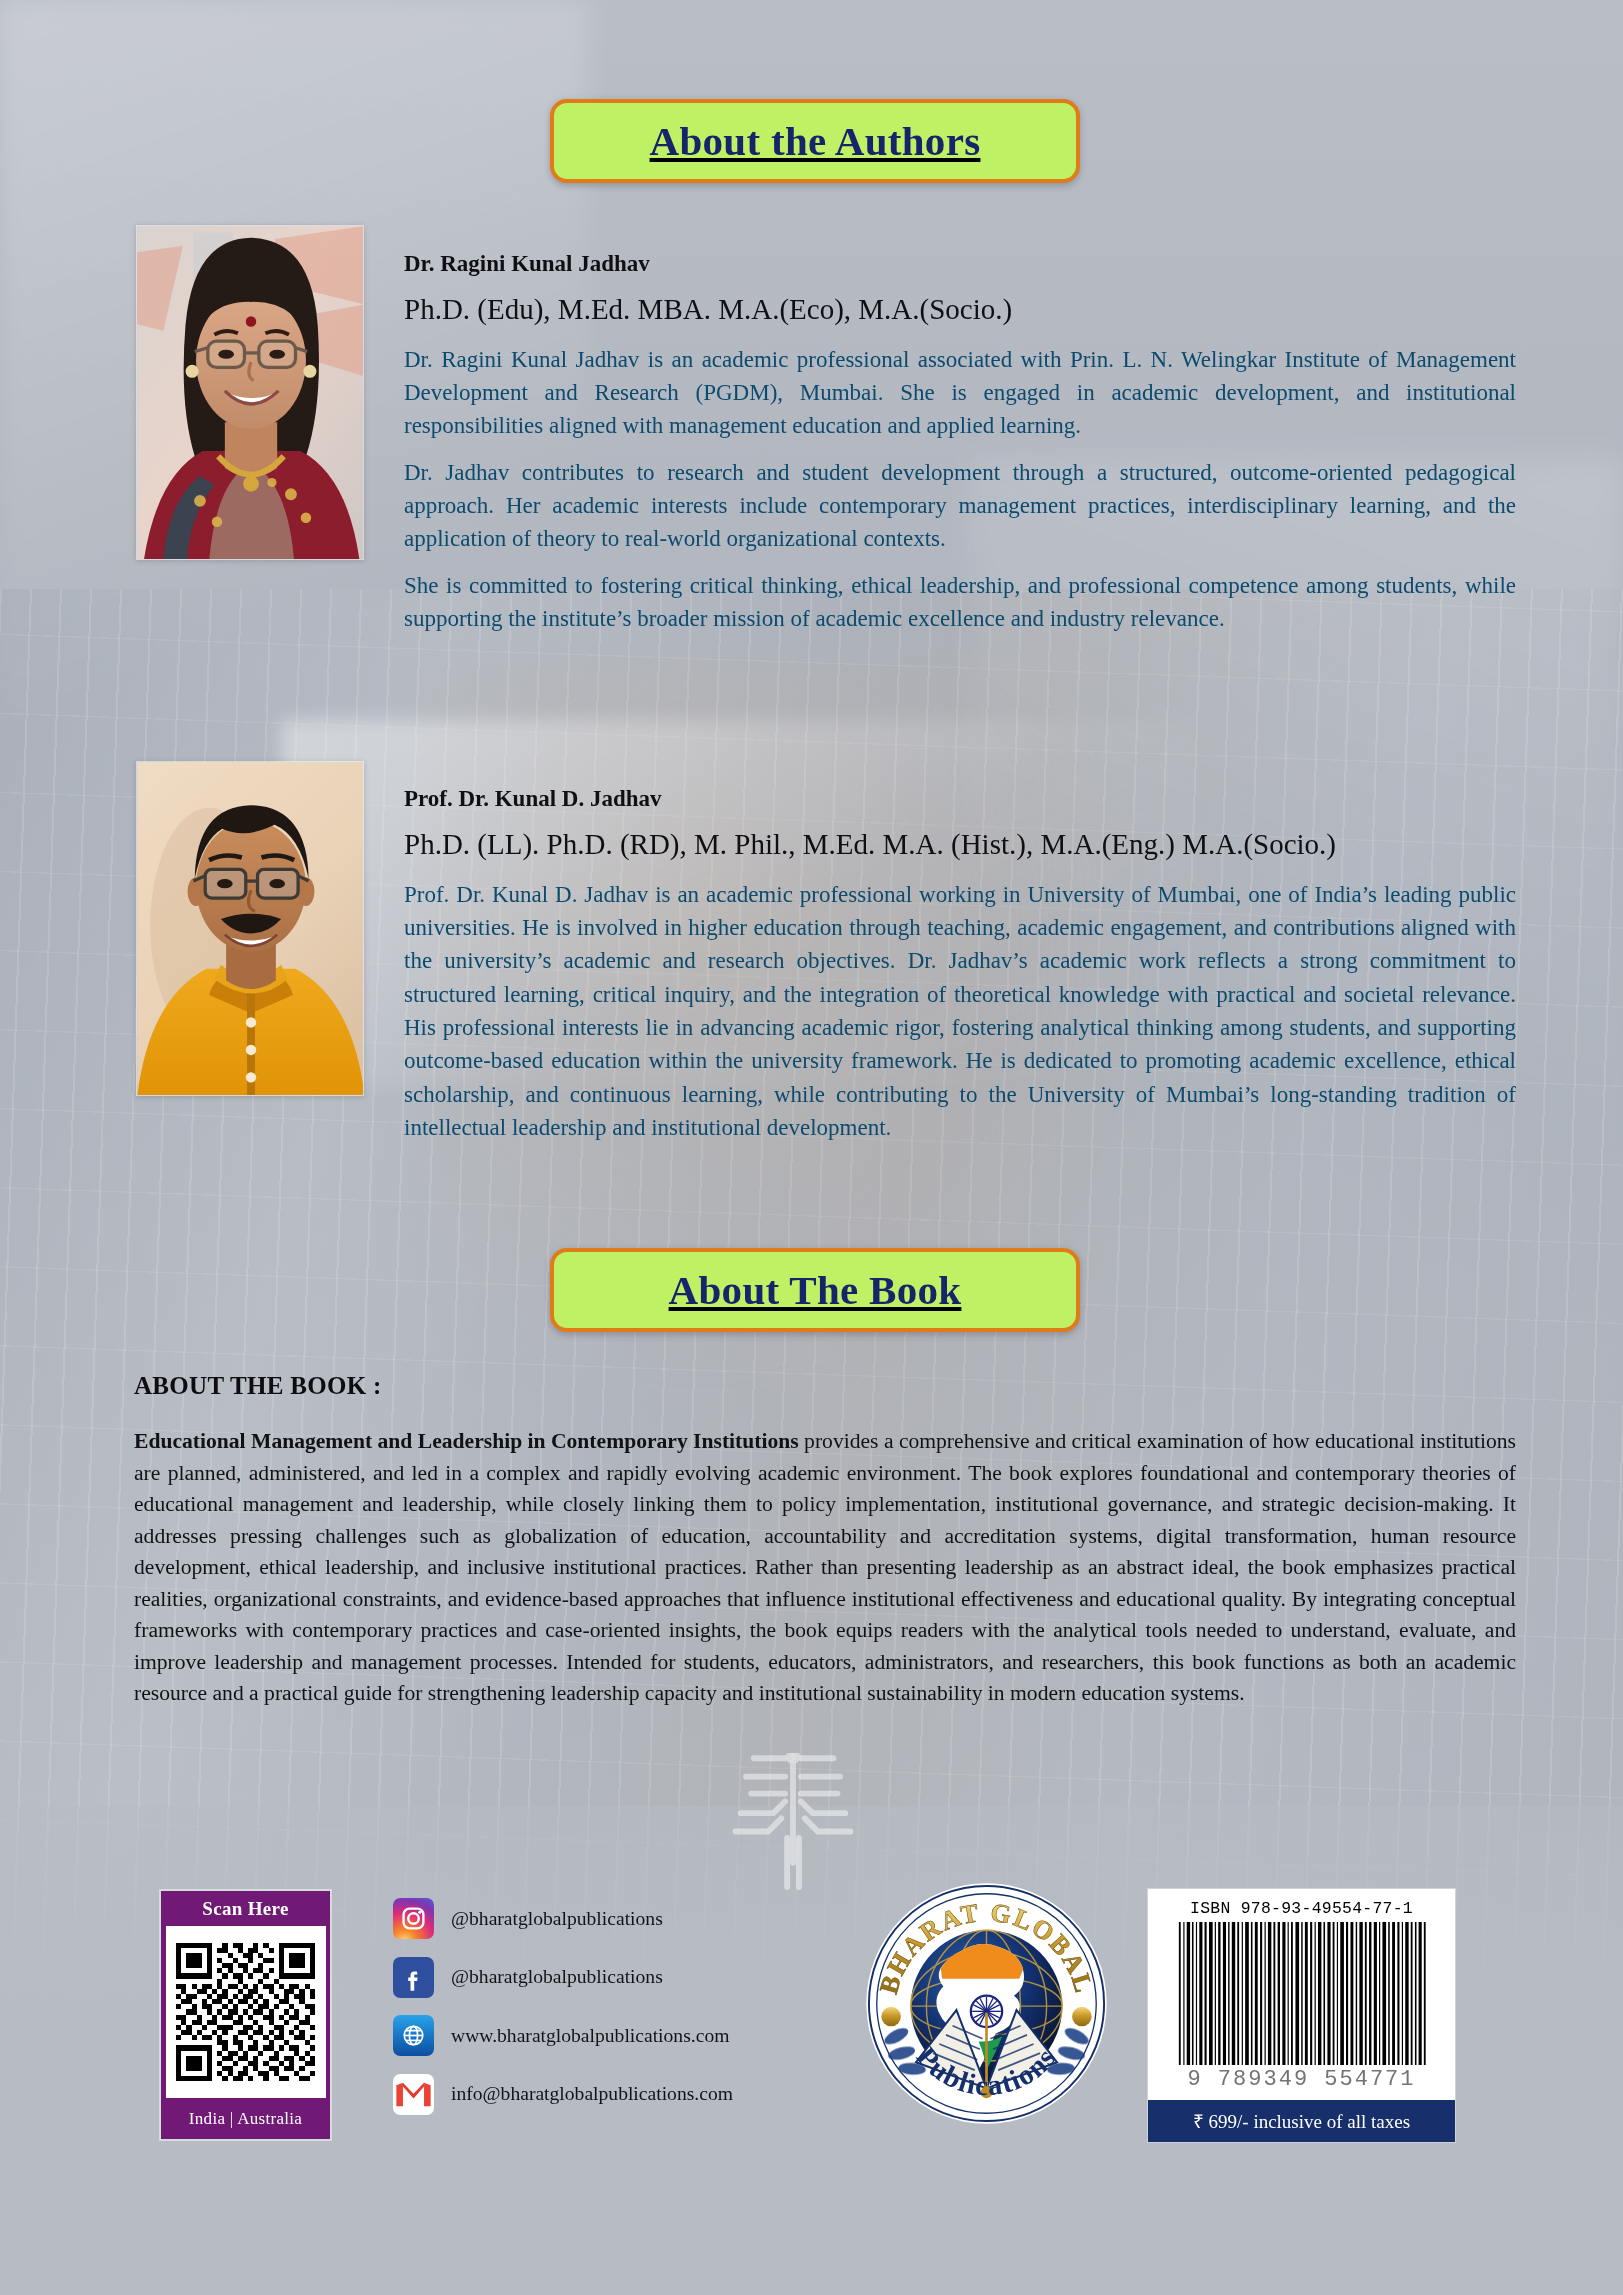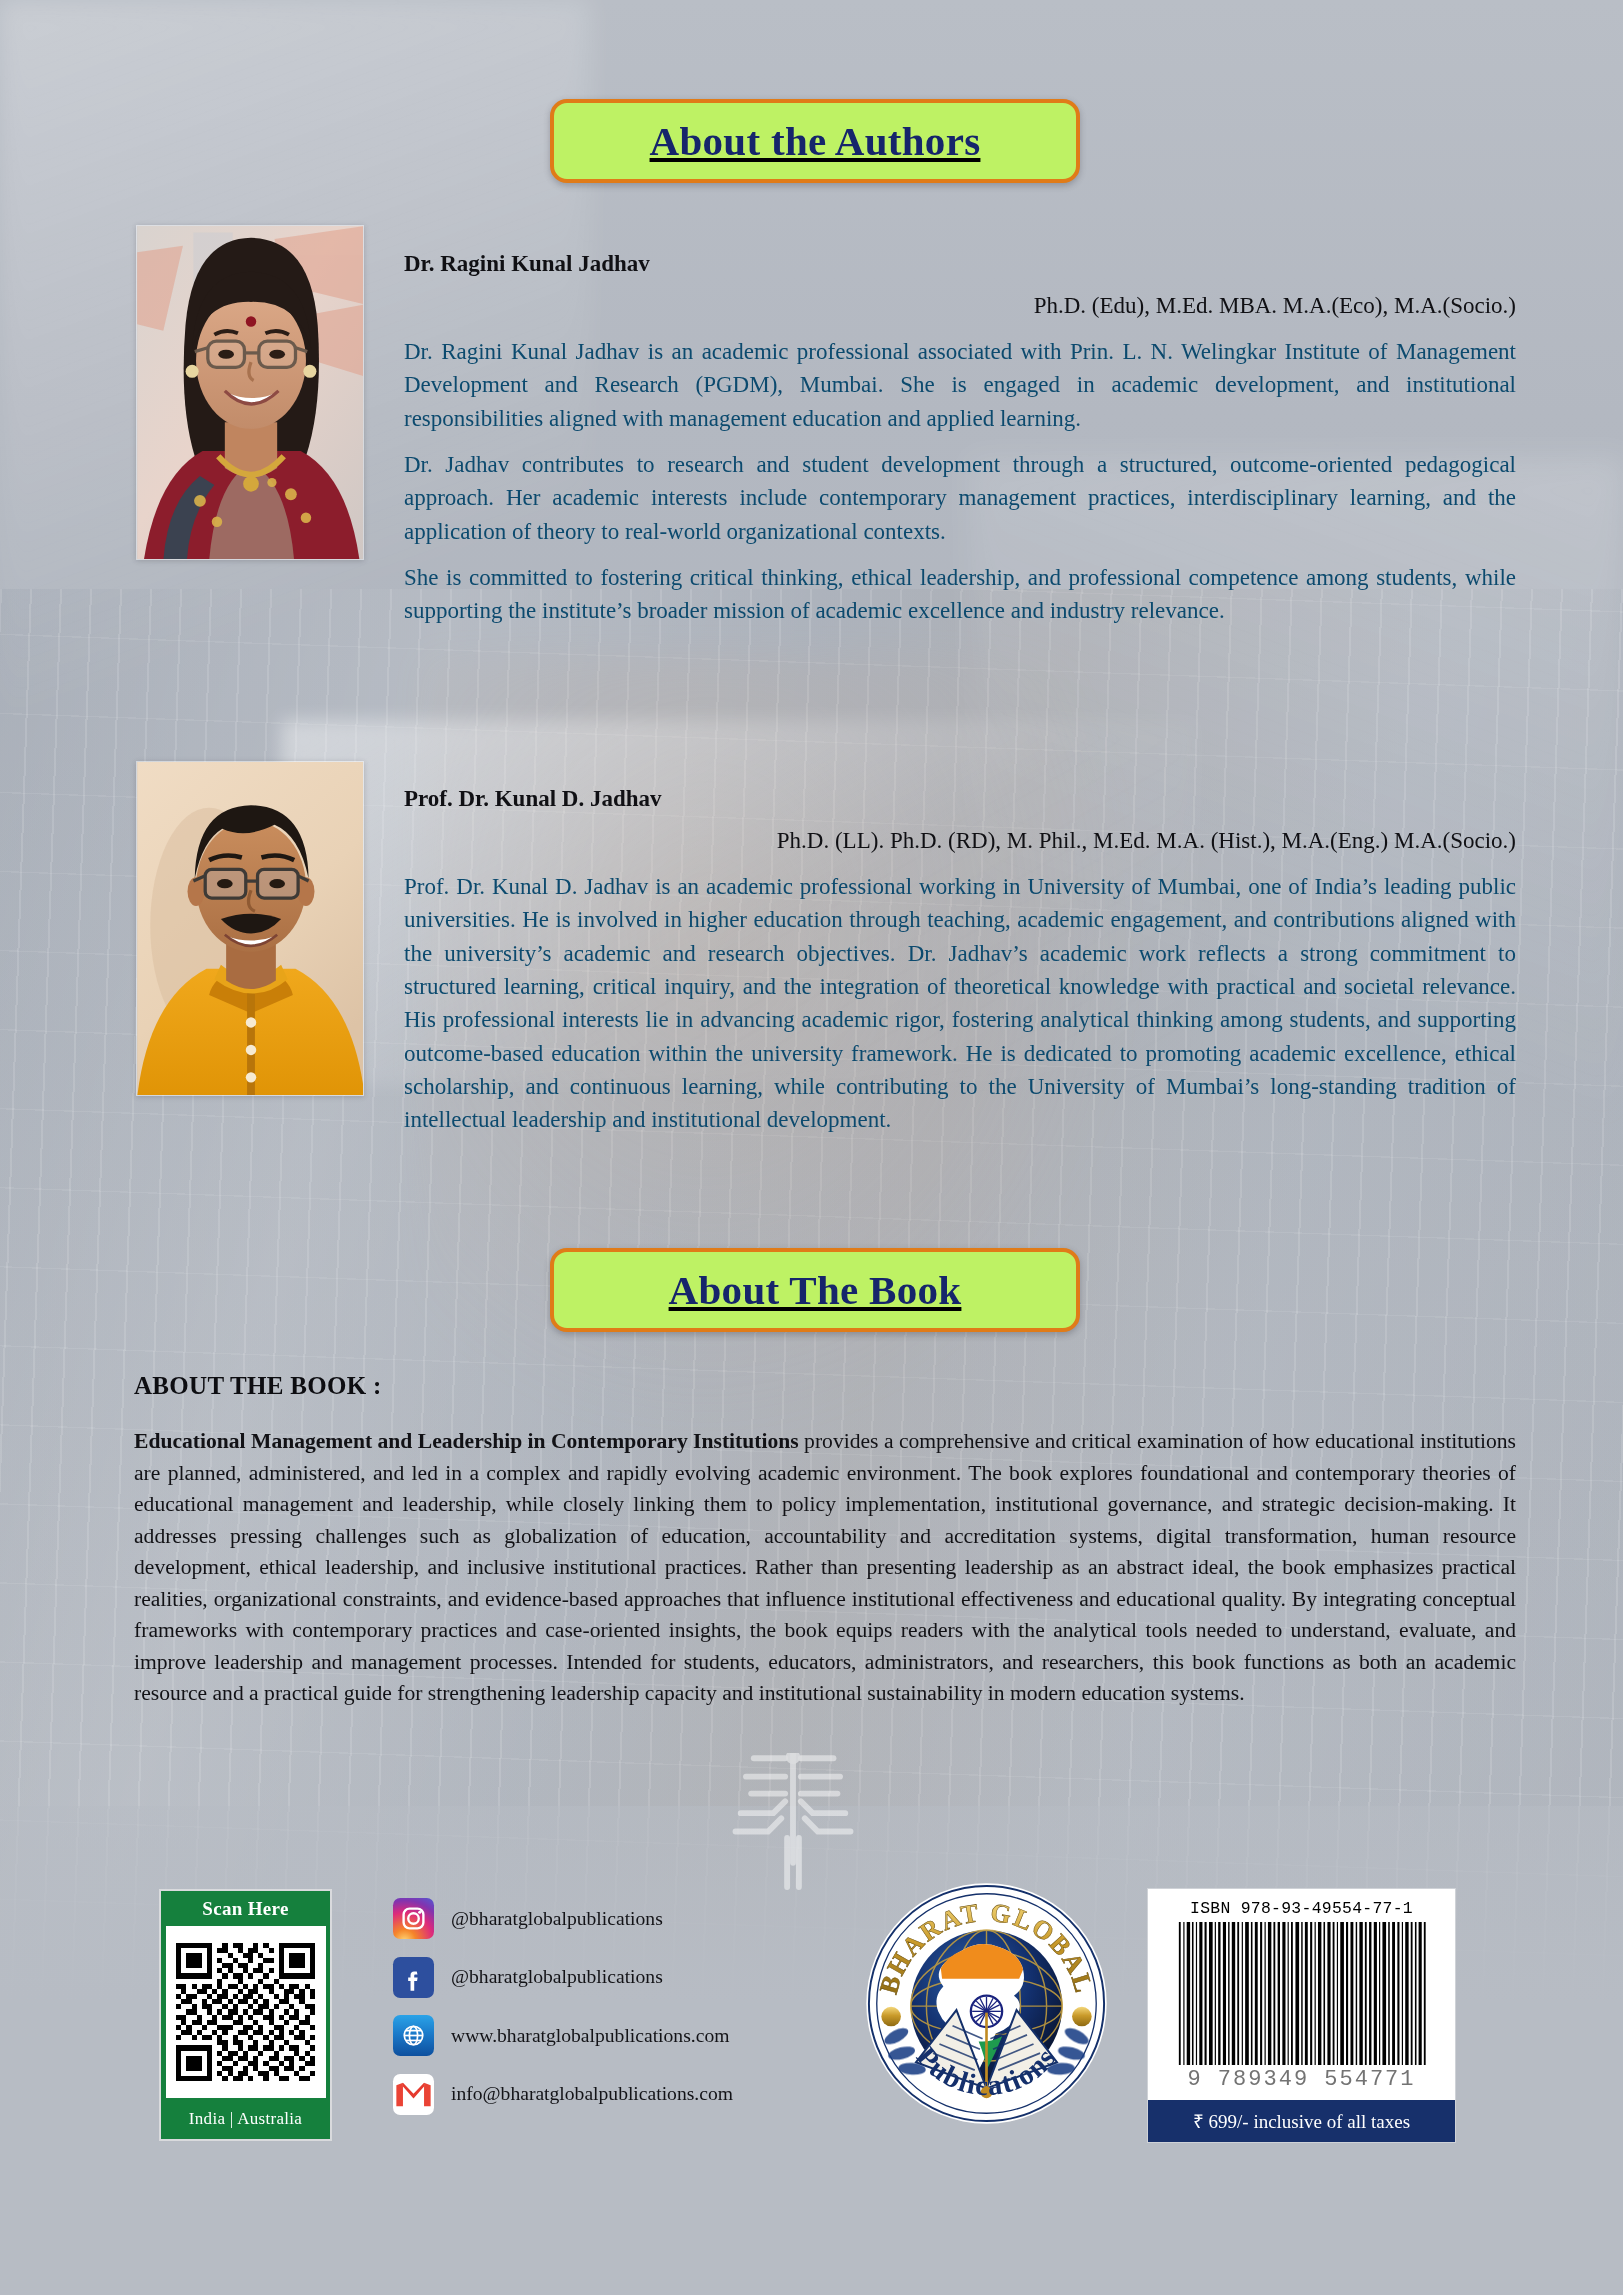--- a/index.html
+++ b/index.html
@@ -100,21 +100,21 @@
 
   .author-text { position:absolute; left:404px; width:1112px; }
   #author-1-text { top:228px; }
   #author-2-text { top:763px; }
 
   .author-name {
     font-size:23px; font-weight:bold; color:#101014;
     line-height:1.25; margin-bottom:11.8px;margin-top:22px;
   }
   .author-quals {
-    font-size:23px; color:#101014; line-height:1.3; margin-bottom:14.4px;text-align:right;
+    font-size:29px; color:#101014; line-height:1.3; margin-bottom:14.4px;
   }
   .author-para {
     font-size:23px; color:#0c4a6e; line-height:1.45;
     text-align:justify; text-justify:inter-word;
     margin-bottom:13px;
   }
   .author-para:last-child { margin-bottom:0; }
 
   
   #book-heading {
@@ -128,21 +128,21 @@
   }
   #book-body b { font-weight:bold; }
 
   
   #footer { position:absolute; left:0; top:1881px; width:1624px; height:275px; }
 
   
   #qr-card {
     position:absolute; left:159px; top:7.9px;
     width:173px; height:252px;
-    background:#15803d;
+    background:#701a75;
     border:2px solid #d9dadd;
     display:flex; flex-direction:column; align-items:center;
   }
   #qr-scan-label {
     color:#ffffff; font-size:19px; font-weight:bold;
     height:35px; line-height:35px; letter-spacing:0.3px;
   }
   #qr-matrix-wrap {
     width:160px; height:175px; background:#ffffff;
     display:flex; align-items:center; justify-content:center;

